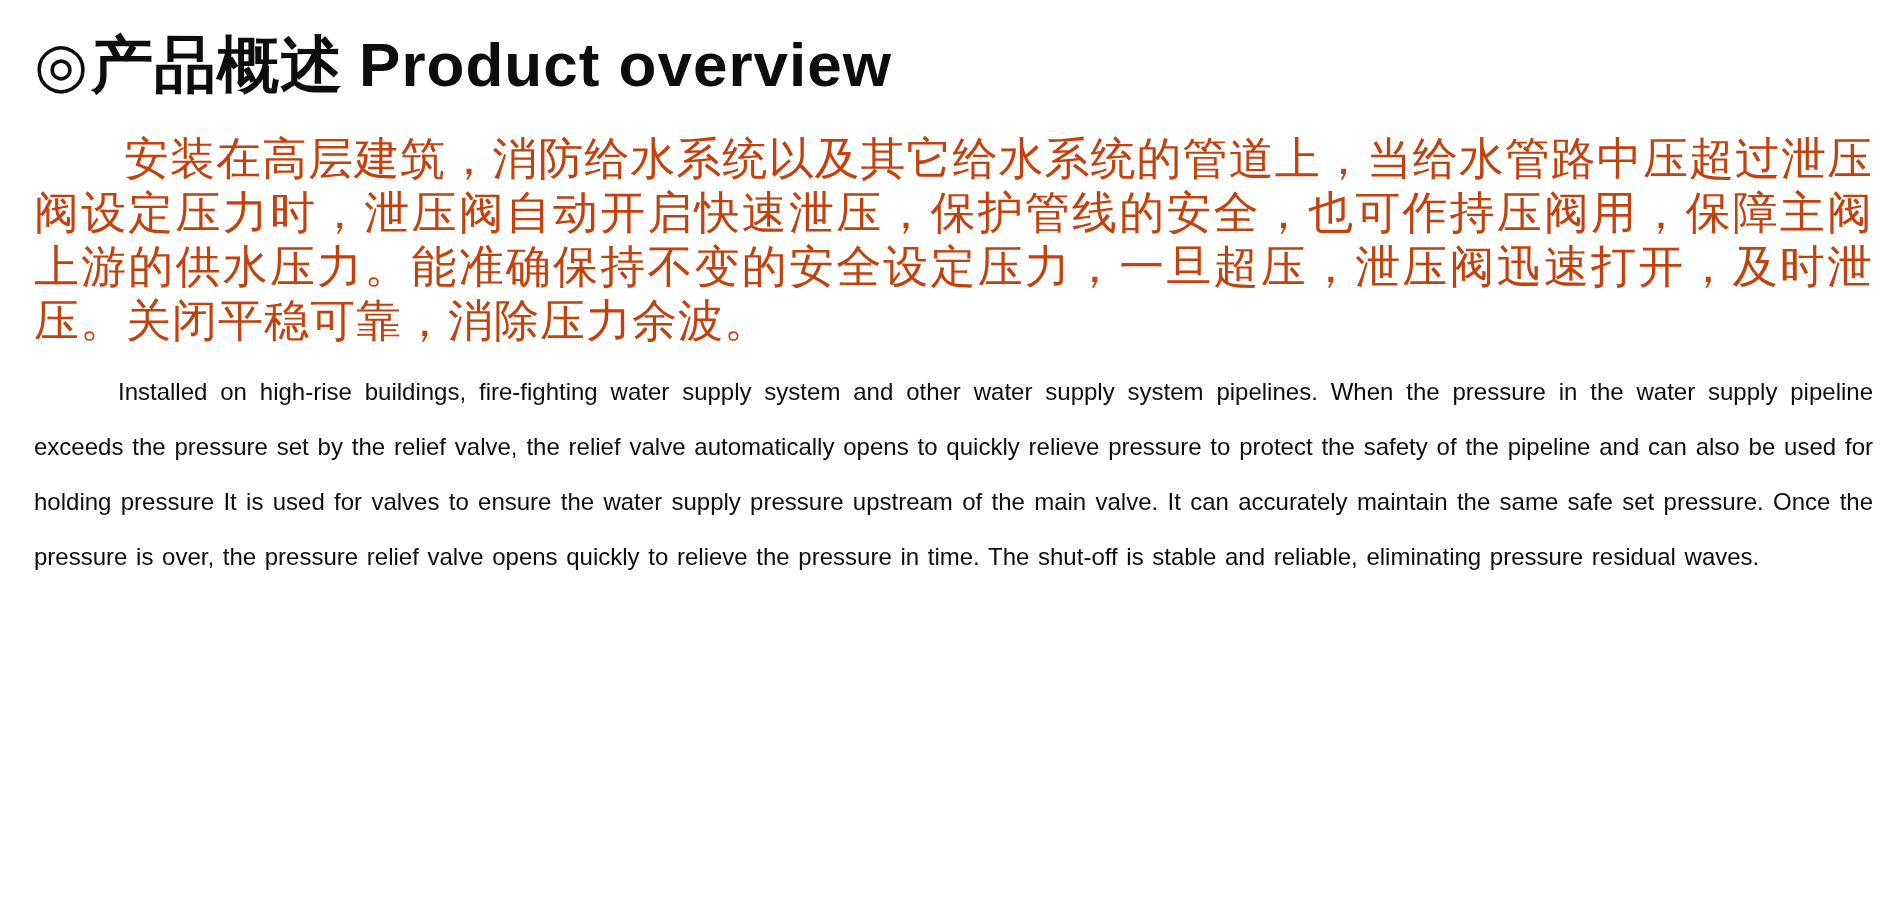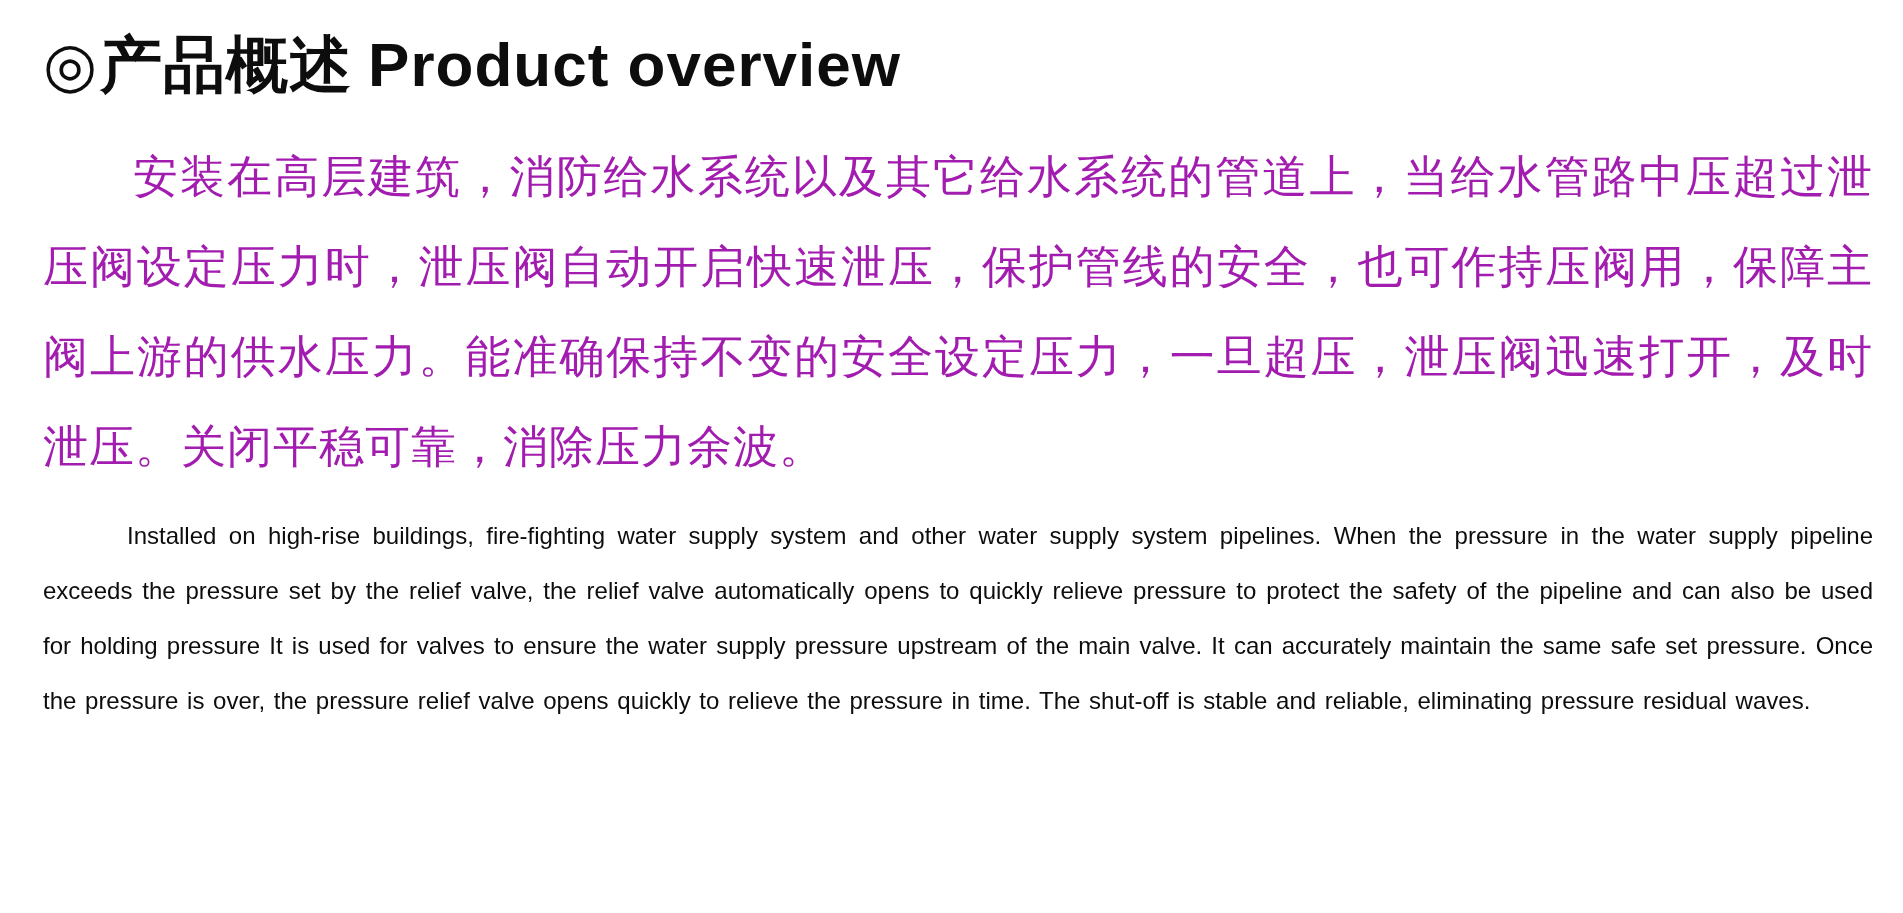--- a/index.html
+++ b/index.html
@@ -7,21 +7,21 @@
     padding: 0;
     background: #ffffff;
   }
   .page {
     position: relative;
     width: 1903px;
     height: 800px;
     box-sizing: border-box;
     background: #ffffff;
     color: #111111;
-    padding: 26px 30px 0 43px;
+    padding: 26px 30px 0 34px;
     overflow: hidden;
     font-family: "Liberation Sans", "DejaVu Sans", sans-serif;
   }
   .title {
     margin: 0;
     padding: 0;
     font-size: 62px;
     line-height: 1.25;
     font-weight: 700;
     color: #0d0d0d;
@@ -32,22 +32,22 @@
     font-weight: 700;
     margin-right: 2px;
   }
   .title .title-en {
     margin-left: 16px;
     font-weight: 700;
   }
   .para-zh {
     margin: 28px 0 0 0;
     font-size: 45px;
-    line-height: 90px;
-    color: #a21caf;
+    line-height: 54px;
+    color: #c2410c;
     text-align: justify;
     text-indent: 2em;
     letter-spacing: 1px;
   }
   .para-en {
     margin: 16px 0 0 0;
     font-size: 24px;
     line-height: 55px;
     color: #0d0d0d;
     text-align: justify;

